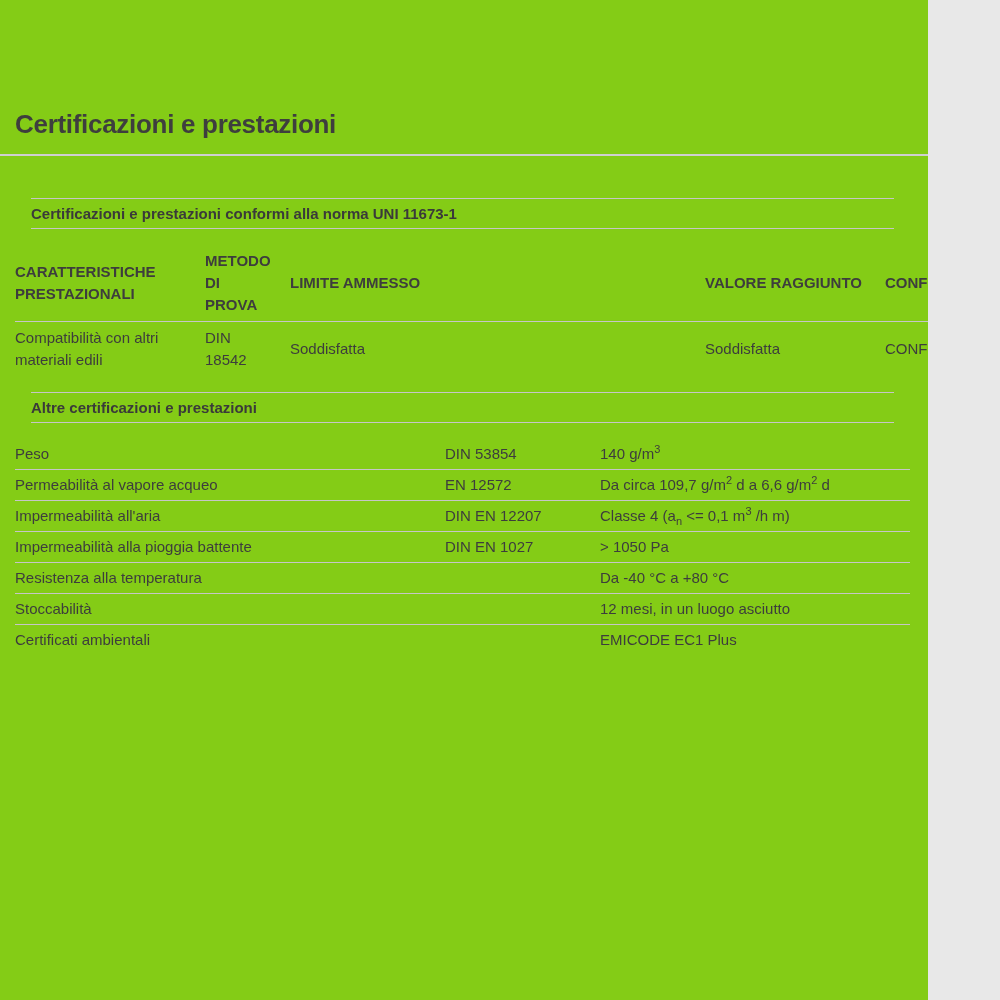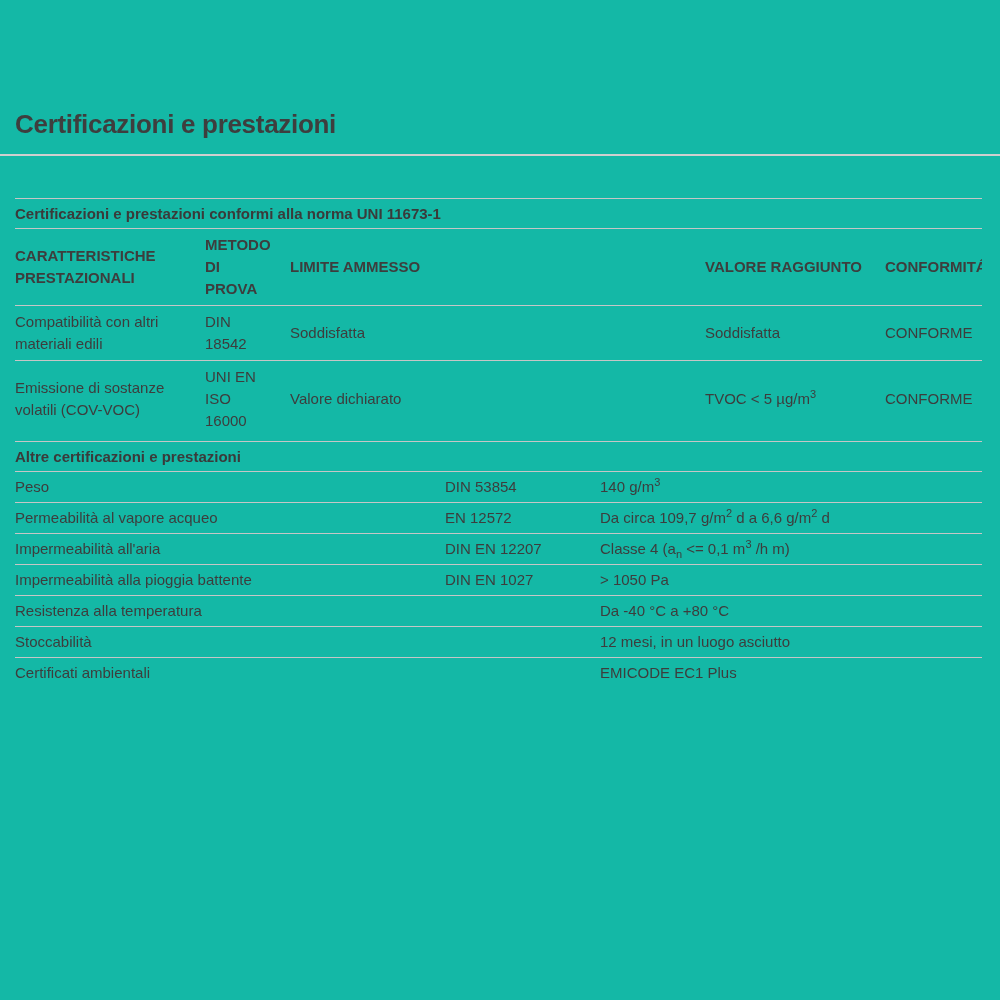--- a/index.html
+++ b/index.html
@@ -2,45 +2,45 @@
 <html><head>
 <meta charset="utf-8">
 <style>
   html, body {
     margin: 0;
     padding: 0;
     background: #e8e8e8;
     font-family: "Liberation Sans", sans-serif;
   }
   .page {
-    width: 1000px;
+    width: 928px;
     height: 1000px;
     overflow: hidden;
-    background: #14b8a6;
+    background: #84cc16;
     color: #3d3d3d;
     position: relative;
   }
   .page-title {
     margin: 0;
     padding: 109px 0 14px 15px;
     font-size: 26px;
     line-height: 31px;
     font-weight: 600;
     letter-spacing: -0.3px;
     color: #3e3e3e;
   }
   .main-divider {
     border-top: 2px solid #cfcfcf;
     height: 0;
   }
   .content {
     margin: 42px 18px 0 15px;
   }
   .section-header {
-    margin: 0;
+    margin: 16px;
     font-size: 15px;
     font-weight: 700;
     line-height: 22px;
     padding: 4px 0 3px 0;
     border-top: 1px solid #c6c6c6;
     border-bottom: 1px solid #c6c6c6;
     color: #3a3a3a;
   }
   table {
     width: 100%;
@@ -101,27 +101,20 @@
           </tr>
         </thead>
         <tbody>
           <tr>
             <td>Compatibilità con altri materiali edili</td>
             <td class="col-metodo-cell">DIN 18542</td>
             <td>Soddisfatta</td>
             <td>Soddisfatta</td>
             <td class="col-conf-cell">CONFORME</td>
           </tr>
-          <tr>
-            <td>Emissione di sostanze volatili (COV-VOC)</td>
-            <td class="col-metodo-cell">UNI EN ISO 16000</td>
-            <td>Valore dichiarato</td>
-            <td>TVOC &lt; 5 µg/m<sup>3</sup></td>
-            <td class="col-conf-cell">CONFORME</td>
-          </tr>
         </tbody>
       </table>
     </section>
 
     <section>
       <h2 class="section-header">Altre certificazioni e prestazioni</h2>
 
       <table class="other-table">
         <colgroup>
           <col style="width:430px">

